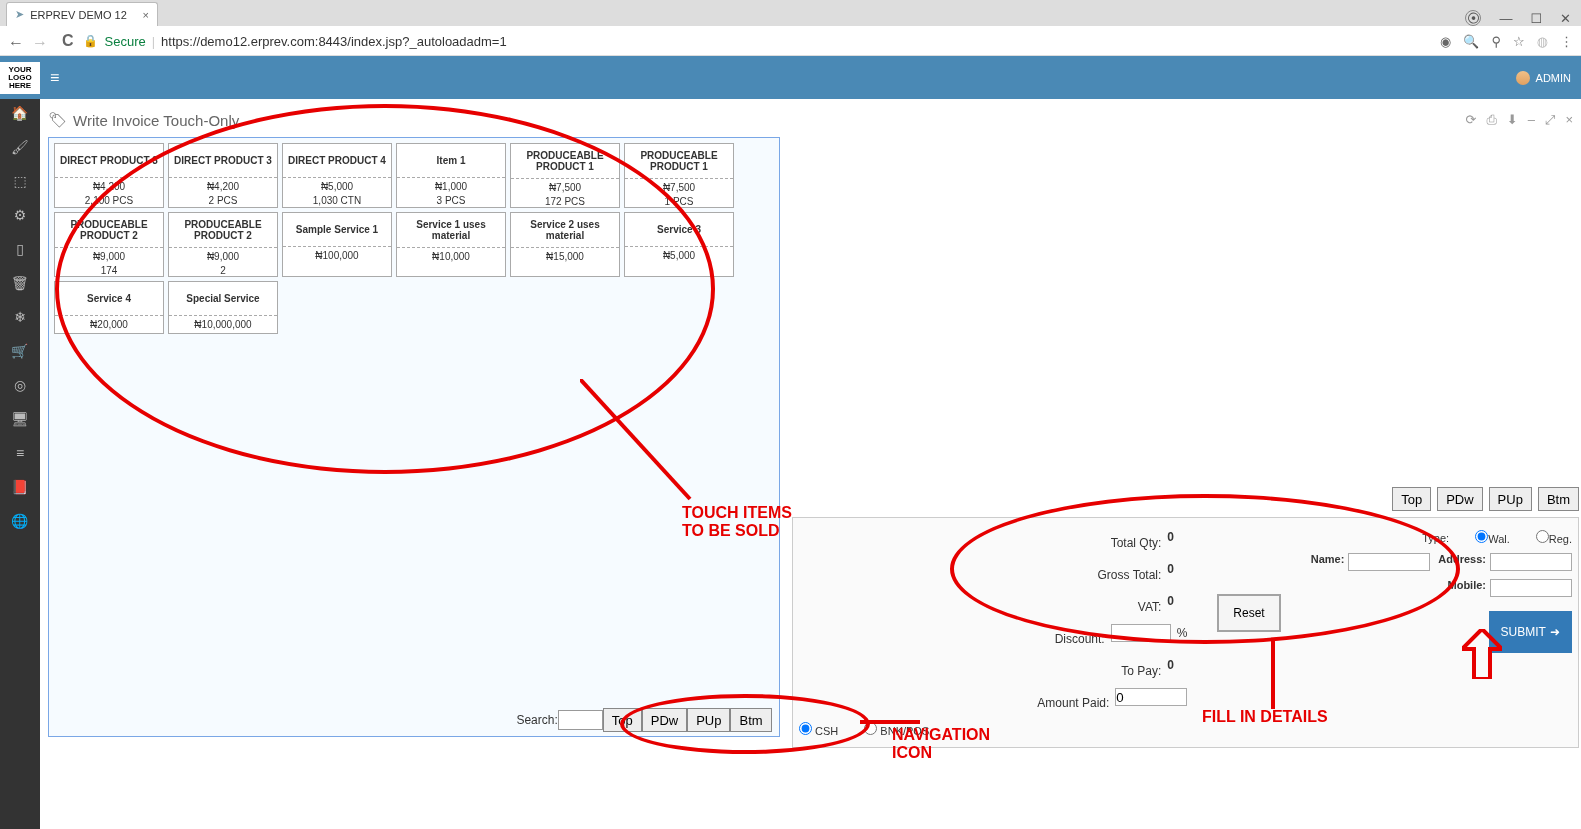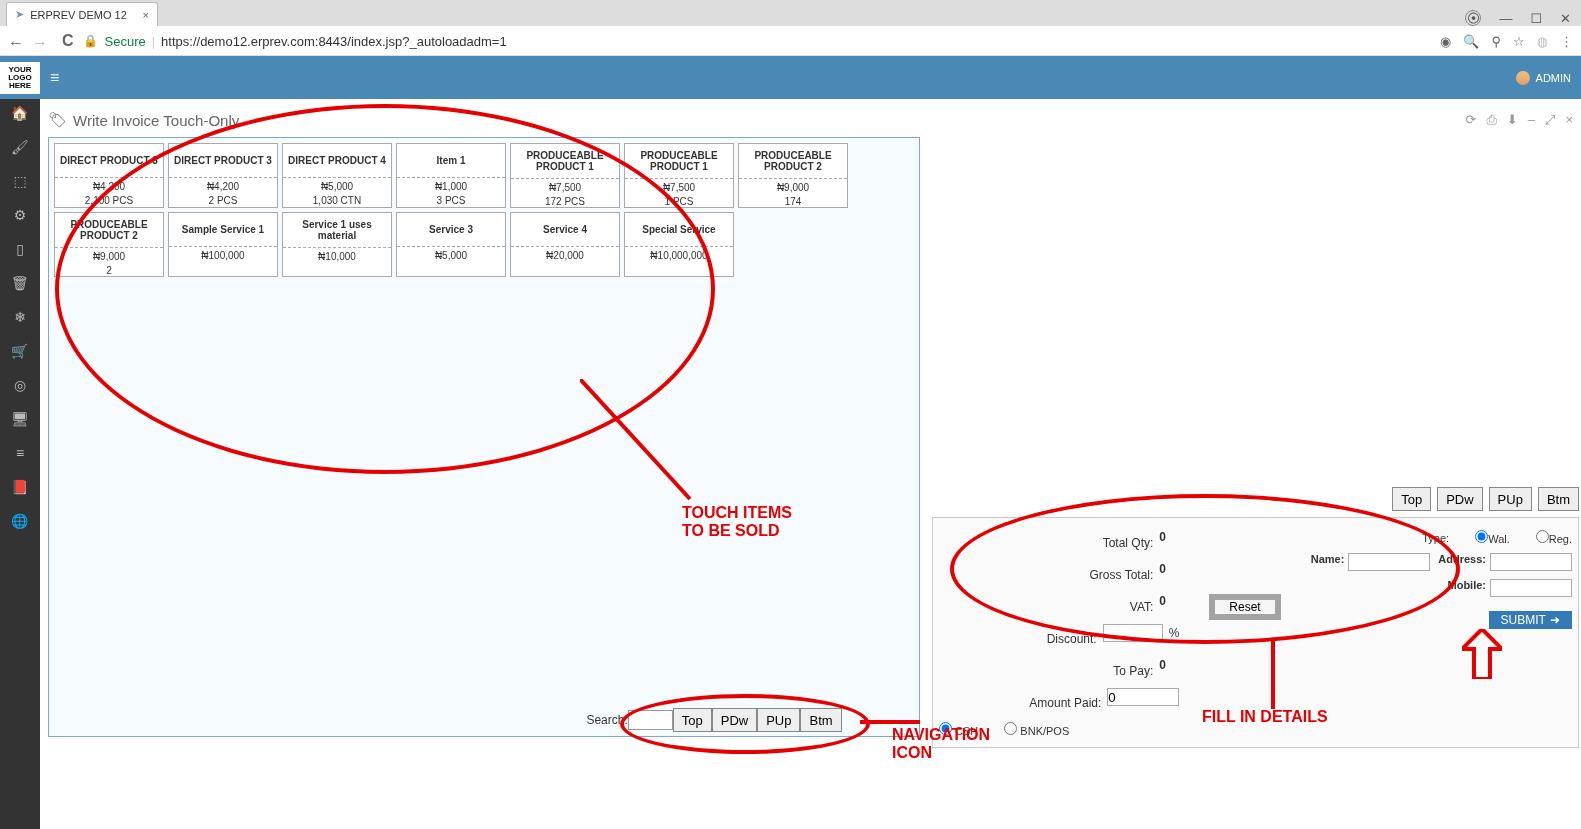--- a/index.html
+++ b/index.html
@@ -30,21 +30,21 @@
 .sidebar { width: 40px; background: #333; color: #bbb; display: flex; flex-direction: column; align-items: center; padding-top: 6px; gap: 18px; font-size: 14px; }
 .sidebar .sico { cursor: pointer; }
 .main { flex: 1; padding: 8px 2px 0 8px; position: relative; }
 
 
 .pg-head { display: flex; align-items: center; justify-content: space-between; color: #666; padding: 4px 6px 8px 0; }
 .pg-title { font-size: 15px; display: flex; align-items: center; gap: 6px; }
 .pg-tools { display: flex; gap: 10px; color: #999; font-size: 13px; }
 
 .panels { display: flex; gap: 12px; }
-.left-panel { width: 872px; border: 1px solid #7aa7e6; background: #f6fbff; padding: 5px; height: 600px; position: relative; }
+.left-panel { width: 732px; border: 1px solid #7aa7e6; background: #f6fbff; padding: 5px; height: 600px; position: relative; }
 .right-panel { flex: 1; padding-top: 350px; position: relative; }
 
 
 .prod-grid { display: flex; flex-wrap: wrap; gap: 4px; }
 .prod { width: 110px; border: 1px solid #aaa; background: #fff; text-align: center; cursor: pointer; }
 .prod .name { font-size: 10px; font-weight: bold; padding: 6px 2px; min-height: 34px; display: flex; align-items: center; justify-content: center; border-bottom: 1px dashed #aaa; }
 .prod .price { font-size: 10px; padding: 3px 2px; }
 .prod .qty { font-size: 10px; }
 
 
@@ -60,22 +60,22 @@
 .summary-box { border: 1px solid #ccc; background: #fafafa; padding: 6px 6px 10px 6px; display: flex; gap: 30px; font-size: 12px; position: relative; }
 .summary-col { display: flex; flex-direction: column; gap: 6px; }
 .summary-row { display: flex; justify-content: flex-end; align-items: center; gap: 6px; }
 .summary-row .lbl { text-align: right; margin-top: 12px; }
 .summary-row .val { font-weight: bold; width: 20px; text-align: left; }
 .summary-row input.small { width: 60px; height: 18px; border: 1px solid #aaa; }
 .summary-row input.tiny { width: 72px; height: 18px; border: 1px solid #aaa; }
 .field-row { display: flex; align-items: flex-start; gap: 4px; }
 .field-row .flabel { font-weight: bold; font-size: 11px; }
 .field-row input { width: 82px; height: 18px; border: 1px solid #aaa; }
-.reset-btn { height: 26px; padding: 0 14px; border: 6px solid #a3a3a3; background: #f5f5f5; cursor: pointer; font-size: 12px; }
-.submit-btn { height: 18px; padding: 0 12px; border: none; background: #337ab7; color: #fff; cursor: pointer; font-size: 12px; display: flex; align-items: center; gap: 4px; }
+.reset-btn { height: 38px; padding: 0 14px; border: 2px solid #a3a3a3; background: #f5f5f5; cursor: pointer; font-size: 12px; }
+.submit-btn { height: 42px; padding: 0 12px; border: none; background: #337ab7; color: #fff; cursor: pointer; font-size: 12px; display: flex; align-items: center; gap: 4px; }
 
 .radio-row { display: flex; gap: 26px; align-items: center; font-size: 11px; margin-top: 6px; }
 
 
 .annotation { position: absolute; color: #e60000; font-weight: bold; pointer-events: none; margin-left: 12px; }
 .ellipse { position: absolute; border: 4px solid #e60000; border-radius: 50%; pointer-events: none; }
 
 svg.anno-line { position: absolute; pointer-events: none; }
 
 </style>
@@ -213,20 +213,25 @@
               <div class="name">Sample Service 1</div>
               <div class="price">₦100,000</div>
               <div class="qty"></div>
             </div>
             <div class="prod">
               <div class="name">Service 1 uses material</div>
               <div class="price">₦10,000</div>
               <div class="qty"></div>
             </div>
             <div class="prod">
+              <div class="name">Service 2 uses material</div>
+              <div class="price">₦15,000</div>
+              <div class="qty"></div>
+            </div>
+            <div class="prod">
               <div class="name">Service 3</div>
               <div class="price">₦5,000</div>
               <div class="qty"></div>
             </div>
             <div class="prod">
               <div class="name">Service 4</div>
               <div class="price">₦20,000</div>
               <div class="qty"></div>
             </div>
             <div class="prod">

